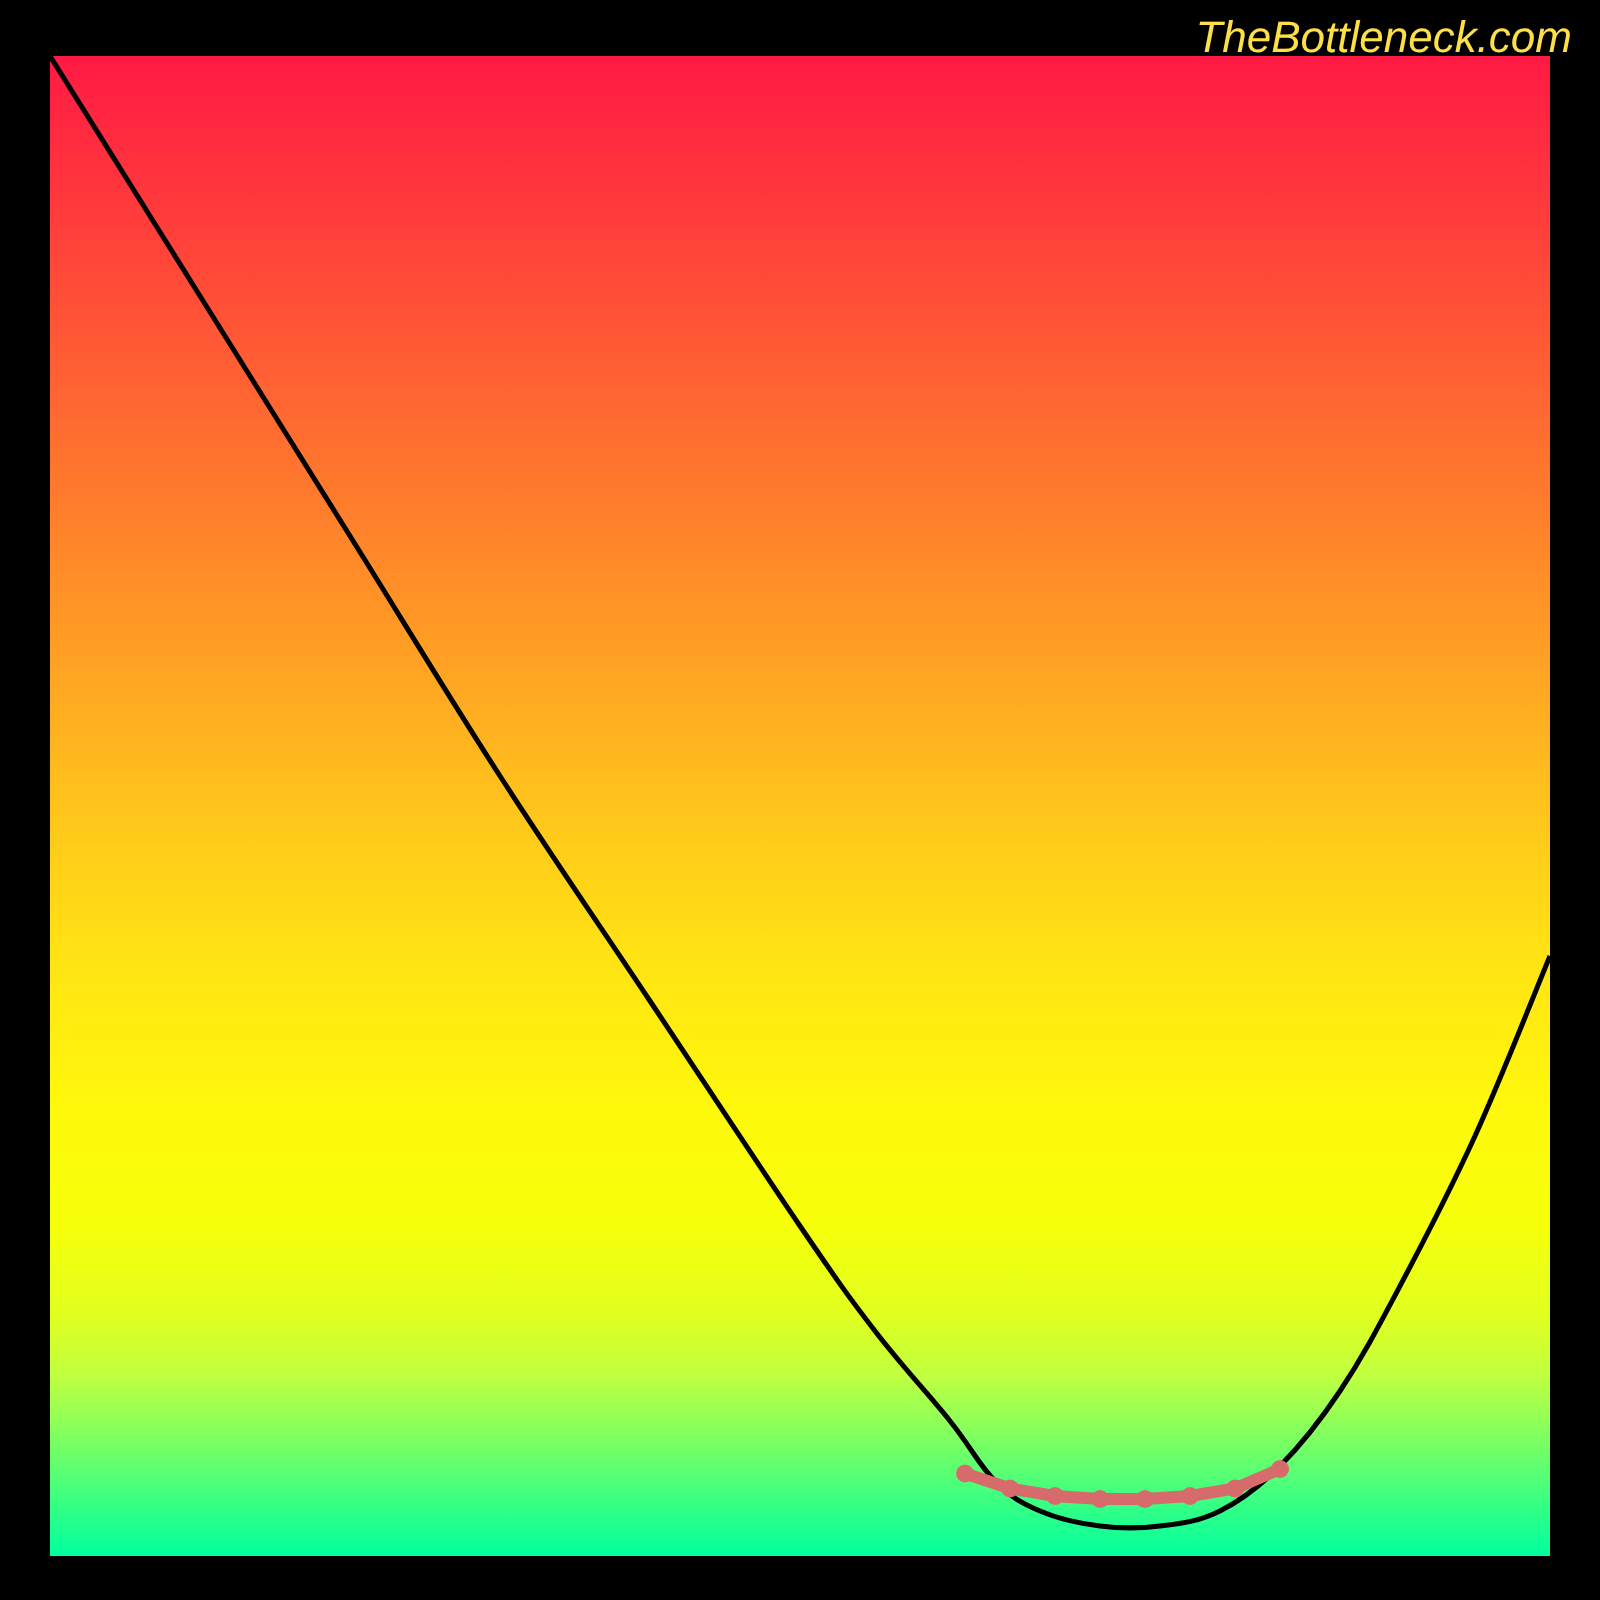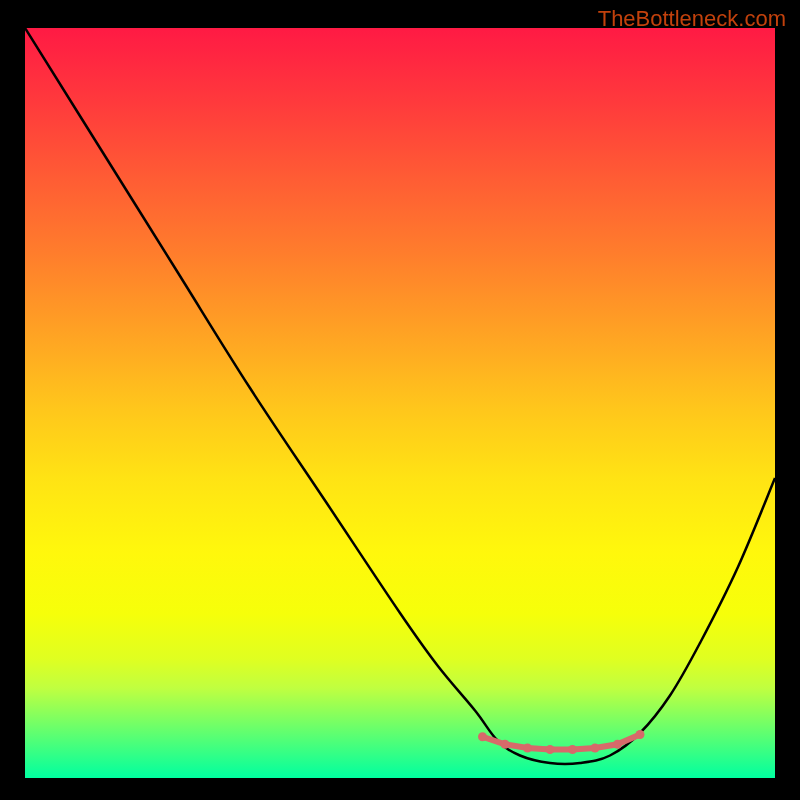--- a/index.html
+++ b/index.html
@@ -7,24 +7,25 @@
     width: 800px;
     height: 800px;
     background: #000;
     position: relative;
     font-family: Arial, sans-serif;
   }
   .watermark {
     position: absolute;
     top: 6px;
     right: 14px;
-    color: #c2410c;
+    color: #fde047;
     font-size: 22px;
     font-weight: 500;
     z-index: 10;
+    font-style: italic;
   }
   .plot-area {
     position: absolute;
     left: 25px;
     top: 28px;
     width: 750px;
     height: 750px;
     overflow: hidden;
   }
   .gradient-bg {

